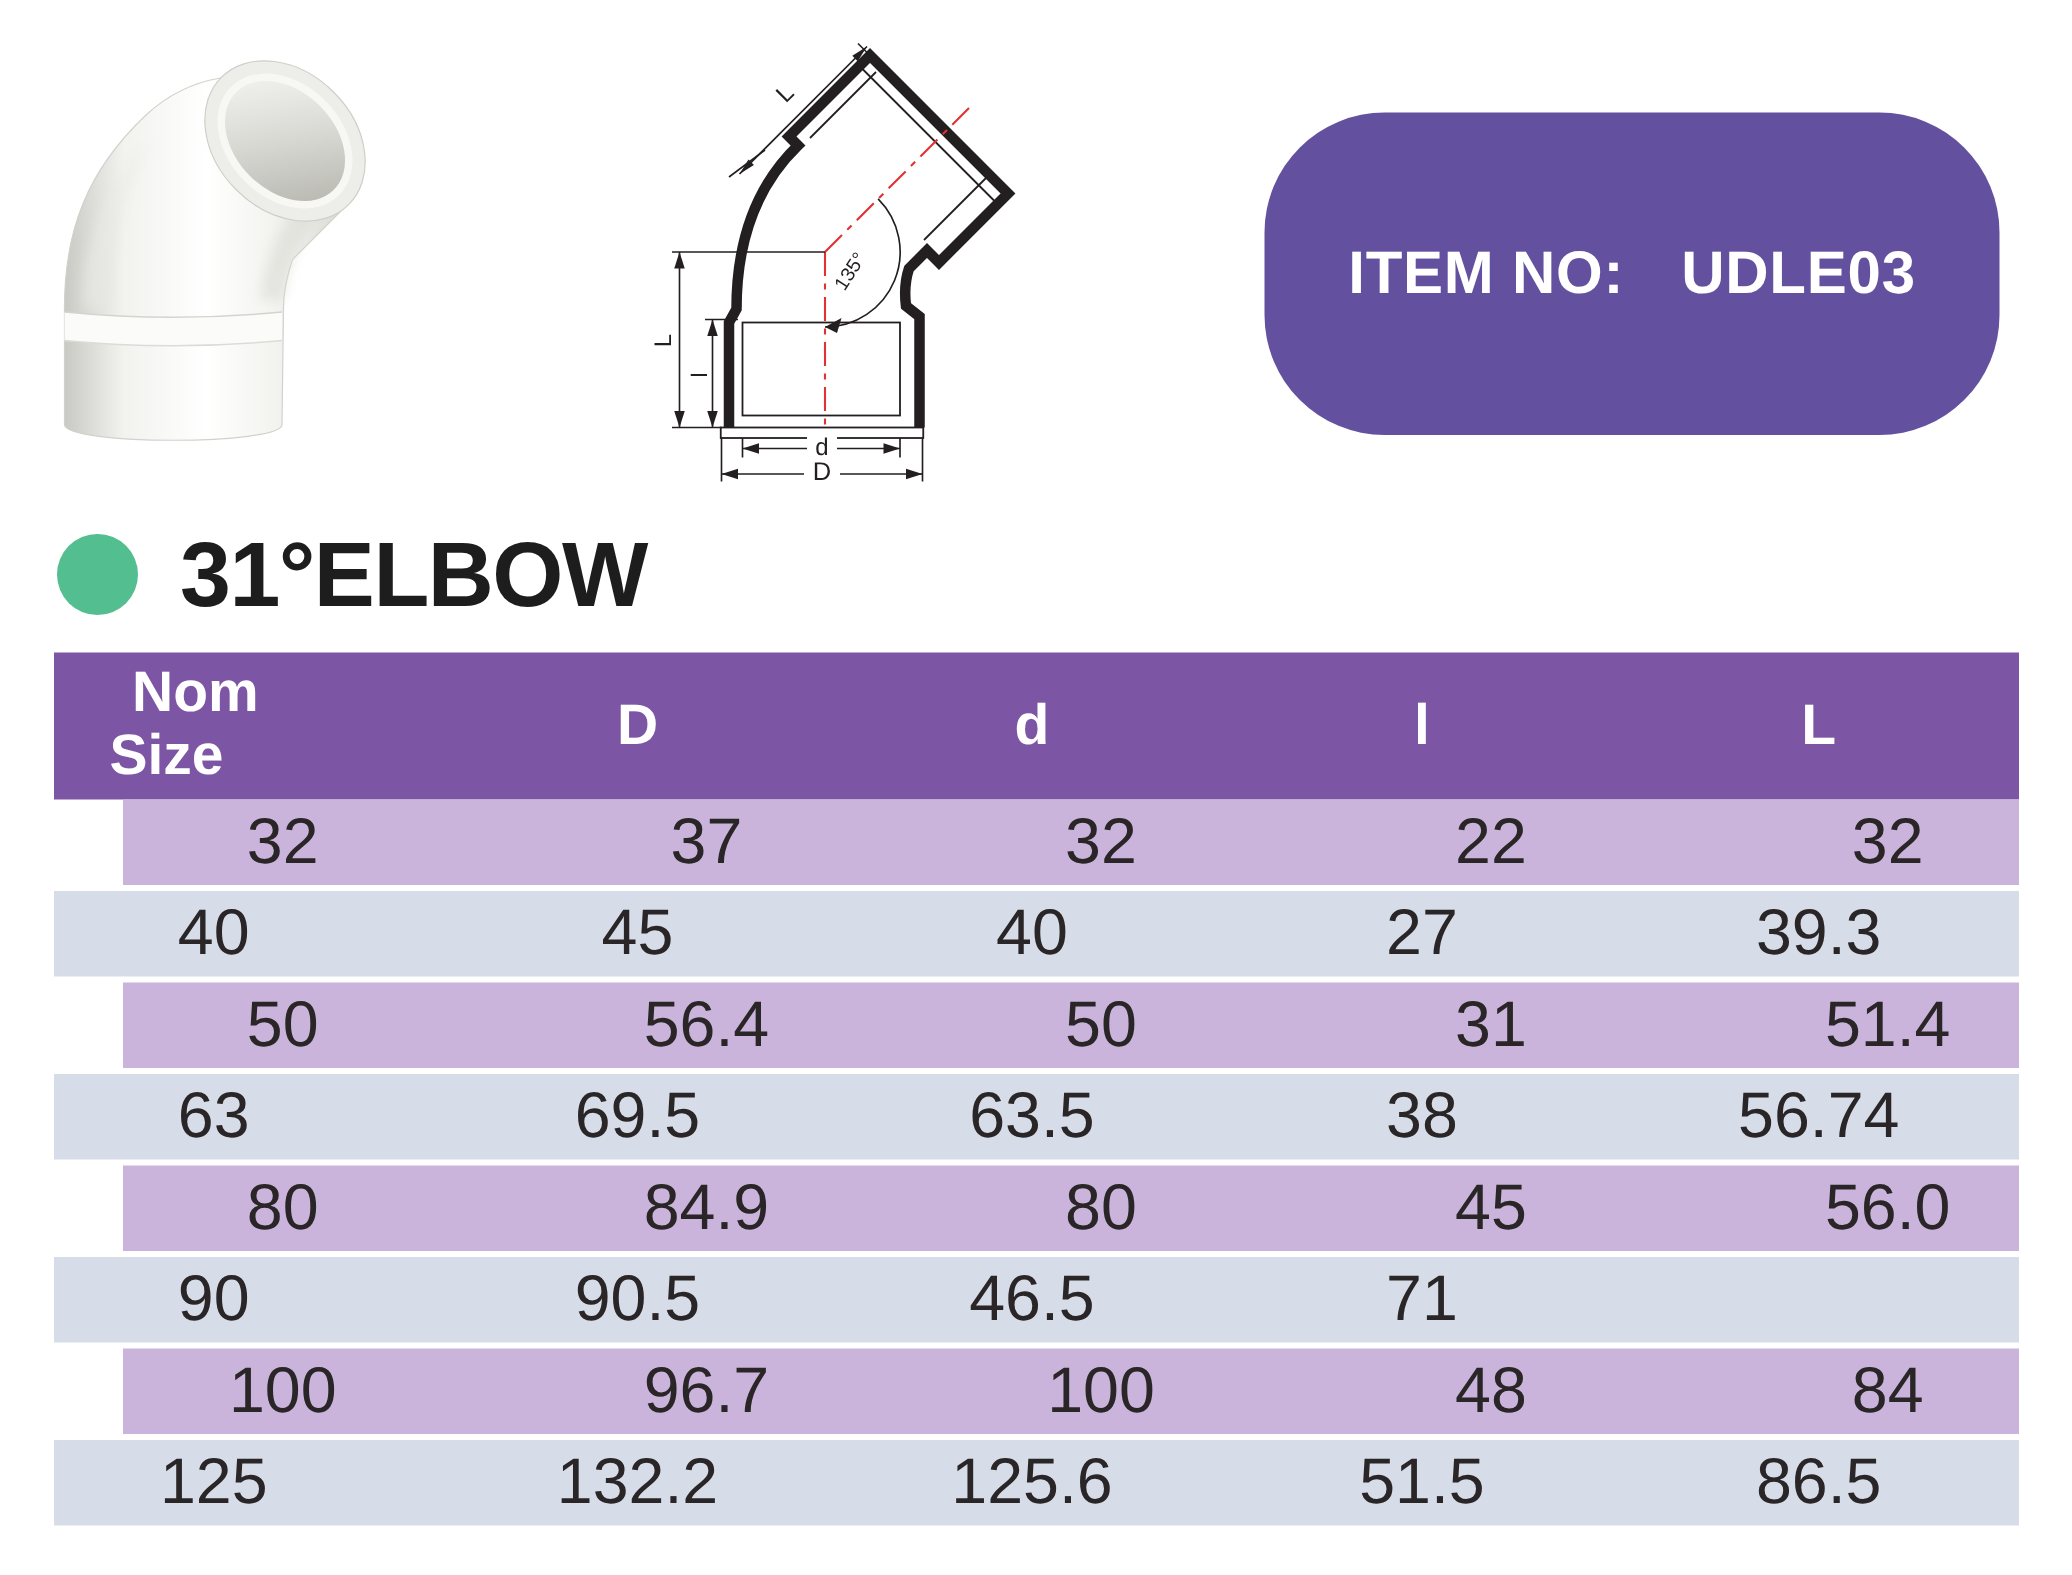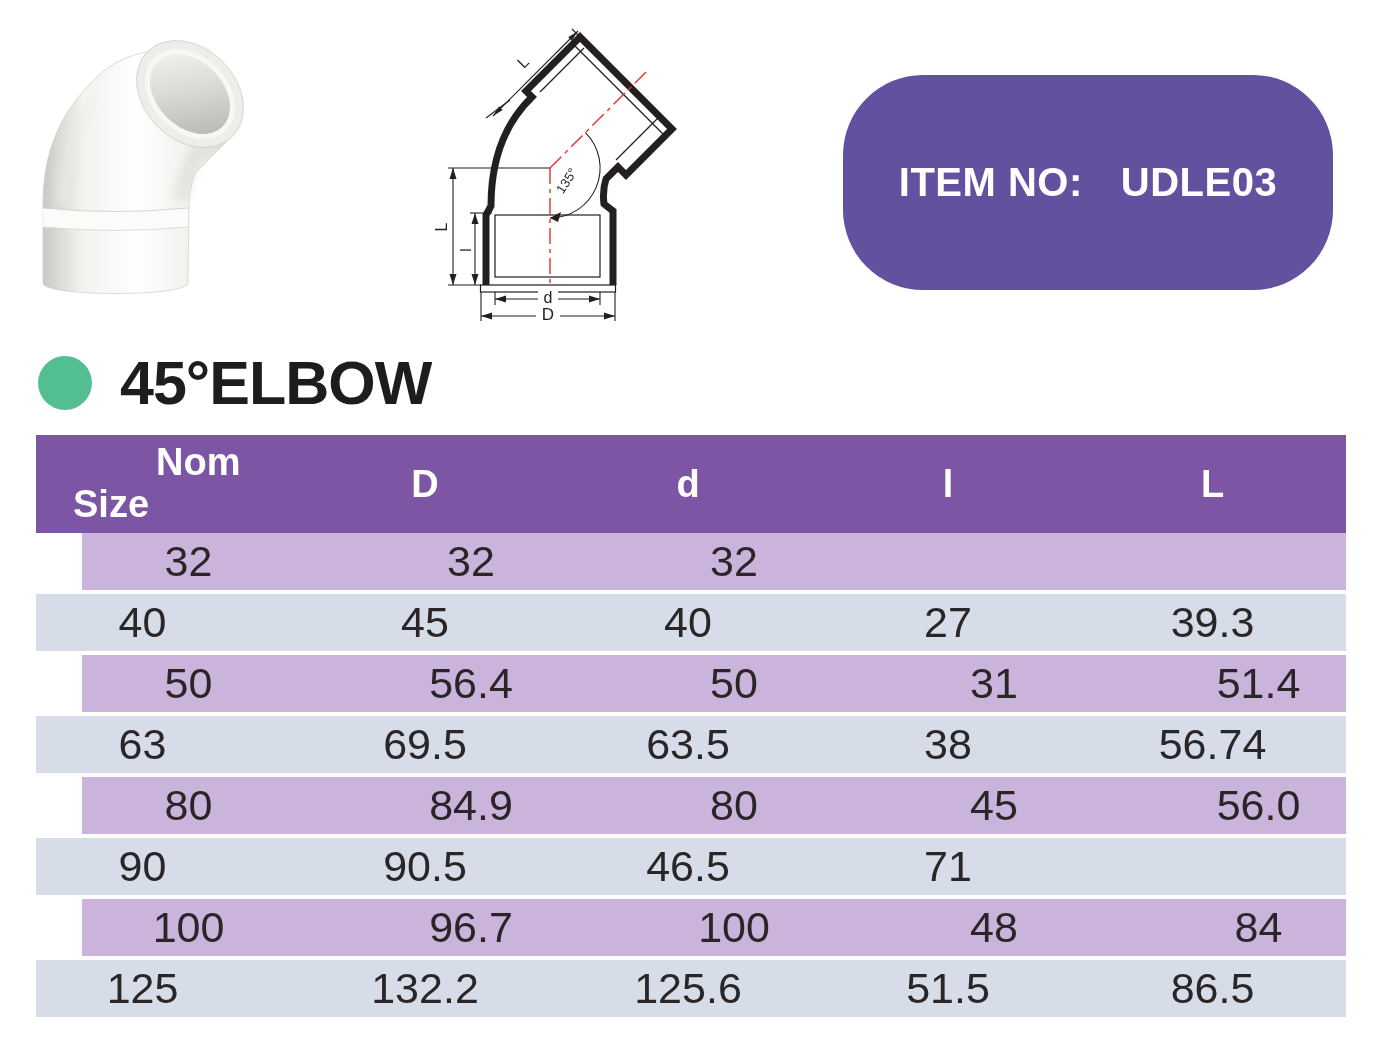--- a/index.html
+++ b/index.html
@@ -28,21 +28,21 @@
   .title{
     position:absolute;left:120px;top:348px;font-size:61px;font-weight:700;
     letter-spacing:-1px;color:#1d1d1d;white-space:nowrap;
   }
   
   .table{position:absolute;left:36px;top:435px;width:1310px;}
   .thead,.trow{display:grid;grid-template-columns:255px 268px 258px 262px 267px;}
   .thead{height:98px;background:#7C55A4;color:#ffffff;font-weight:bold;font-size:38px;}
   .th{display:flex;align-items:center;justify-content:center;}
   .th-nomsize{display:block;padding-top:6px;line-height:42px;}
-  .th-nomsize .l1{display:block;padding-left:120px;}
+  .th-nomsize .l1{display:block;padding-left:52px;}
   .th-nomsize .l2{display:block;padding-left:37px;}
   .trow{height:57px;margin-top:4px;}
   .trow.lav{background:#CBB4DC;margin-left:46px;}
   .trow.blu{background:#D6DCE8;}
   .trow:first-of-type{margin-top:0;}
   .td{
     display:flex;align-items:center;justify-content:center;
     font-size:43px;font-weight:400;color:#2a2627;
   }
   .td.c0{padding-right:42px;}
@@ -160,37 +160,39 @@
       <text x="147" y="177" font-size="13" text-anchor="middle" transform="rotate(-57 147 173)">135°</text>
     </svg>
   </div>
 
   <div class="badge">
     <span>ITEM NO:</span>
     <span class="val">UDLE03</span>
   </div>
 
   <div class="bullet"></div>
-  <div class="title">45°ELBOW</div>
+  <div class="title">31°ELBOW</div>
 
   <div class="table">
     <div class="thead">
       <div class="th th-nomsize">
         <span class="l1">Nom</span>
         <span class="l2">Size</span>
       </div>
       <div class="th">D</div>
       <div class="th">d</div>
       <div class="th">l</div>
       <div class="th">L</div>
     </div>
     <div>
         <div class="trow lav">
           <div class="td c0">32</div>
+          <div class="td c1">37</div>
           <div class="td c2">32</div>
+          <div class="td c3">22</div>
           <div class="td c4">32</div>
         </div>
         <div class="trow blu">
           <div class="td c0">40</div>
           <div class="td c1">45</div>
           <div class="td c2">40</div>
           <div class="td c3">27</div>
           <div class="td c4">39.3</div>
         </div>
         <div class="trow lav">

